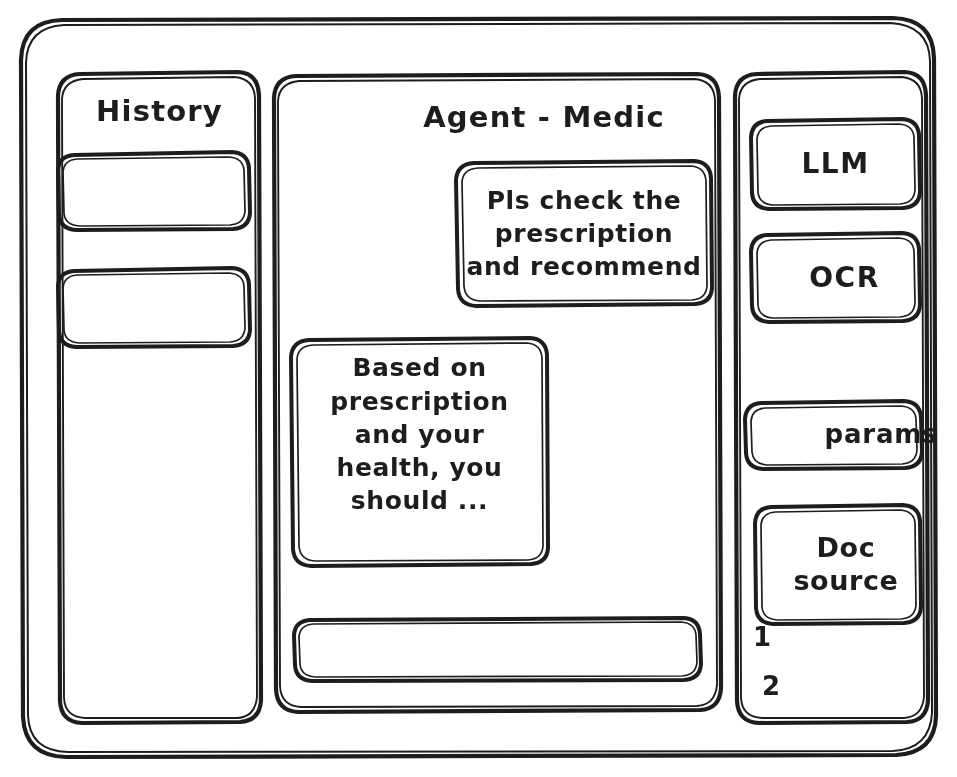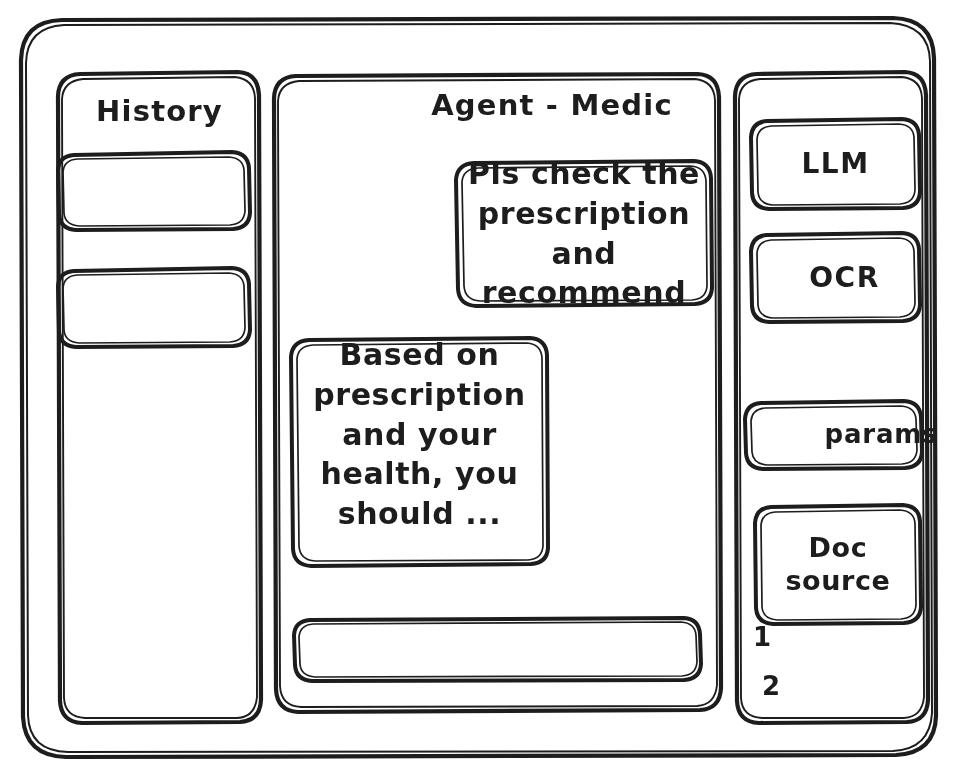--- a/index.html
+++ b/index.html
@@ -30,24 +30,24 @@
     text-align: center;
     color: #1d1d1d;
     font-family: "DejaVu Sans", sans-serif;
     font-weight: 700;
     letter-spacing: 0.5px;
     white-space: pre-line;
     line-height: 1.28;
     user-select: none;
   }
   .panel-title { font-size: 29px; letter-spacing: 1.2px; }
-  .bubble-text { font-size: 30px; letter-spacing: 0.6px; line-height: 1.33; }
+  .bubble-text { font-size: 25px; letter-spacing: 0.6px; line-height: 1.33; }
   .side-btn-text { font-size: 28px; letter-spacing: 1.5px; }
   .side-btn-text.small { font-size: 26px; letter-spacing: 0.8px; }
-  .doc-text { font-size: 27px; letter-spacing: 0.6px; line-height: 1.22; }
+  .doc-text { font-size: 27px; letter-spacing: 0.6px; line-height: 1.22; padding-left: 8px; }
   .num-text {
     font-size: 26px;
     justify-content: flex-start;
     font-weight: 700;
   }
   .hitbox { position: absolute; }
 </style>
 </head>
 <body>
 
@@ -101,21 +101,21 @@
   <div class="lbl panel-title" style="left:58px; top:92px; width:203px; height:40px;text-align:center;">History</div>
 
   <div class="hitbox" style="left:58px; top:152px; width:192px; height:78px;">
     <div class="lbl" style="left:0; top:0; width:100%; height:100%; font-size:20px;"></div>
   </div>
 
   <div class="hitbox" style="left:58px; top:268px; width:192px; height:78px;">
     <div class="lbl" style="left:0; top:0; width:100%; height:100%; font-size:20px;"></div>
   </div>
 
-  <div class="lbl panel-title" style="left:276px; top:85px; width:536px; height:42px;margin-left:8px;">Agent - Medic</div>
+  <div class="lbl panel-title" style="left:276px; top:97px; width:536px; height:42px;">Agent - Medic</div>
 
   <div class="hitbox" style="left:456px; top:161px; width:256px; height:145px;">
     <div class="lbl bubble-text" style="left:0; top:0; width:100%; height:100%;">Pls check the
 prescription
 and recommend</div>
   </div>
 
   <div class="hitbox" style="left:291px; top:338px; width:257px; height:193px;">
     <div class="lbl bubble-text" style="left:0; top:0; width:100%; height:100%;">Based on
 prescription

